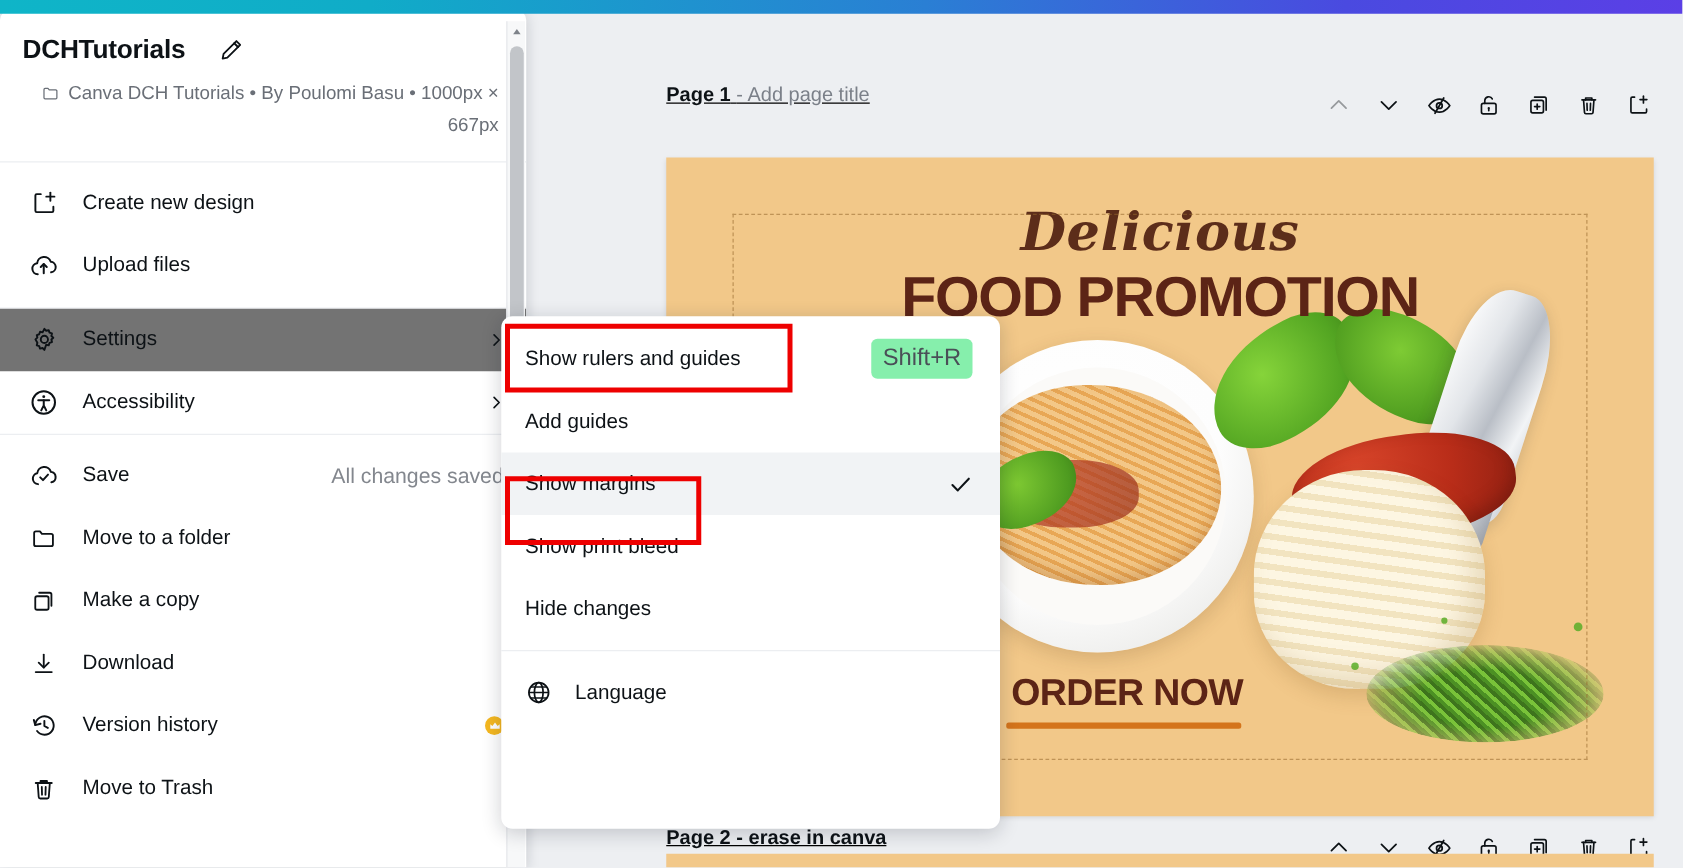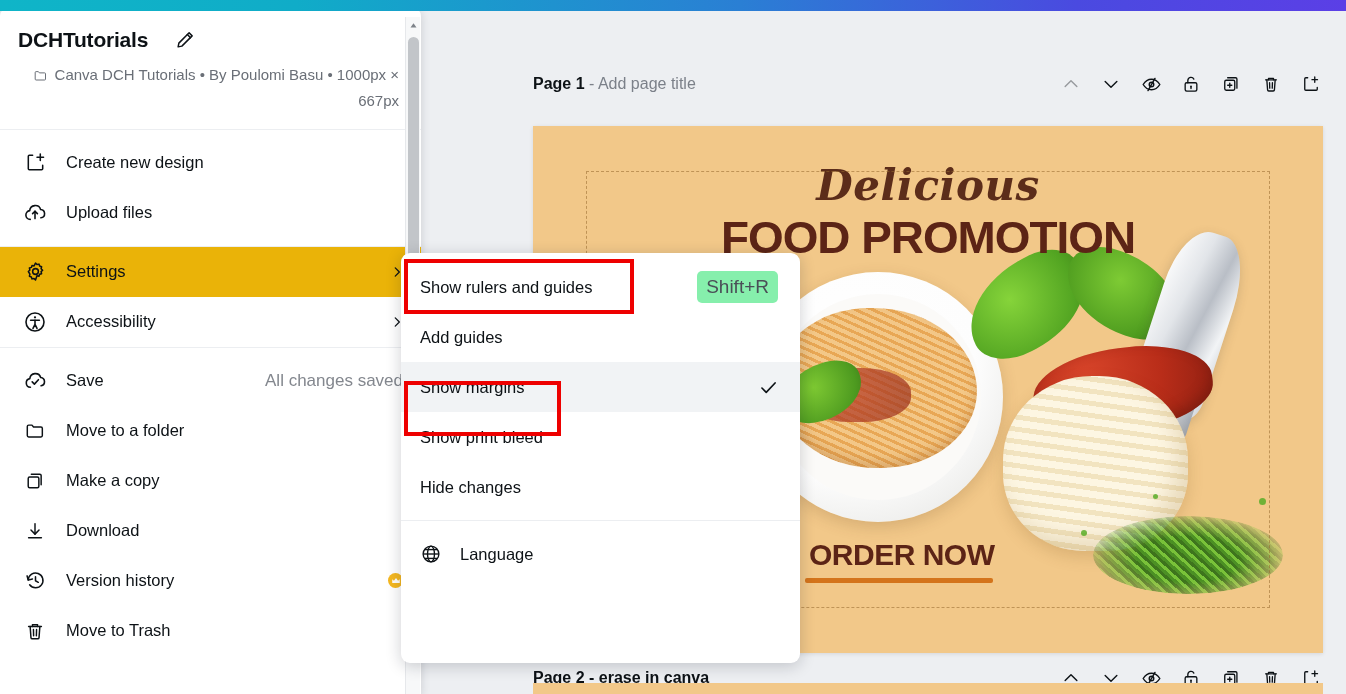--- a/index.html
+++ b/index.html
@@ -41,21 +41,21 @@
   .sb-group{ padding:8px 0; }
   .sb-divider{ height:1px; background:#eceef1; margin:0; }
 
   .sb-item{
     display:flex; align-items:center; gap:18px;
     height:50px; padding:0 18px 0 22px;
     cursor:pointer; position:relative;
   }
   .sb-item .ic{ width:26px; height:26px; flex:none; display:flex; align-items:center; justify-content:center; }
   .sb-item .lbl{ font-size:16.5px; color:#0d1216; flex:1; }
-  .sb-item.hl{ background:#eab308; }
+  .sb-item.hl{ background:#737373; }
   .sb-right{ font-size:17px; color:#83878e; }
   .chev-r{ width:13px; height:13px; }
   .crown{ width:15px; height:15px; background:#f5b820; border-radius:50%;
           display:flex; align-items:center; justify-content:center; }
   .crown svg{ width:10px; height:10px; }
 
   
   .sb-scroll{
     position:absolute; right:1px; top:9px; width:15px; height:677px;
     background:#f7f8f9; border-left:1px solid #e6e8eb; z-index:25;
@@ -85,22 +85,22 @@
   }
   .check{ width:20px; height:20px; }
   .globe{ width:22px; height:22px; margin-right:18px; flex:none; }
   .fly-divider{ height:1px; background:#eceef1; margin:8px 0; }
 
   
   .annot{ position:absolute; border:4px solid #ee0000; z-index:35; pointer-events:none; }
 
   
   .page-hdr{
-    position:absolute; display:flex; align-items:center;
-    left:533px; width:790px; height:32px;
+    position:absolute; display:flex; 
+    left:533px; width:790px; height:32px;text-decoration:underline;
   }
   .page-hdr .ptitle{ font-size:16px; font-weight:bold; color:#0d1216; flex:1; }
   .page-hdr .ptitle .muted{ color:#7b8089; font-weight:normal; }
   .tools{ display:flex; align-items:center; gap:16px; }
   .tool{ width:24px; height:24px; display:flex; align-items:center; justify-content:center; cursor:pointer; }
   .tool.dim{ opacity:.38; }
 
   
   .canvas{
     position:absolute; left:533px; top:126px; width:790px; height:527px;

